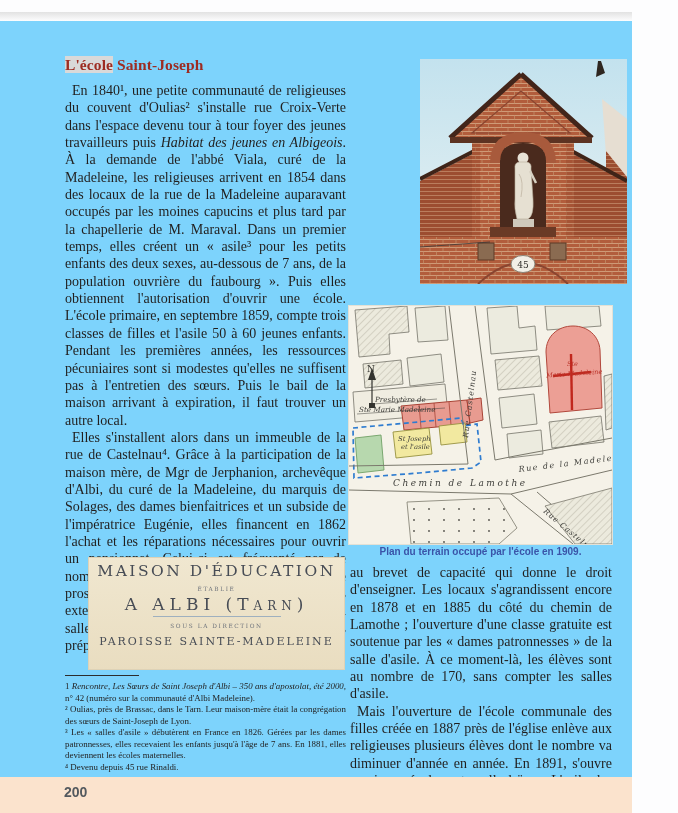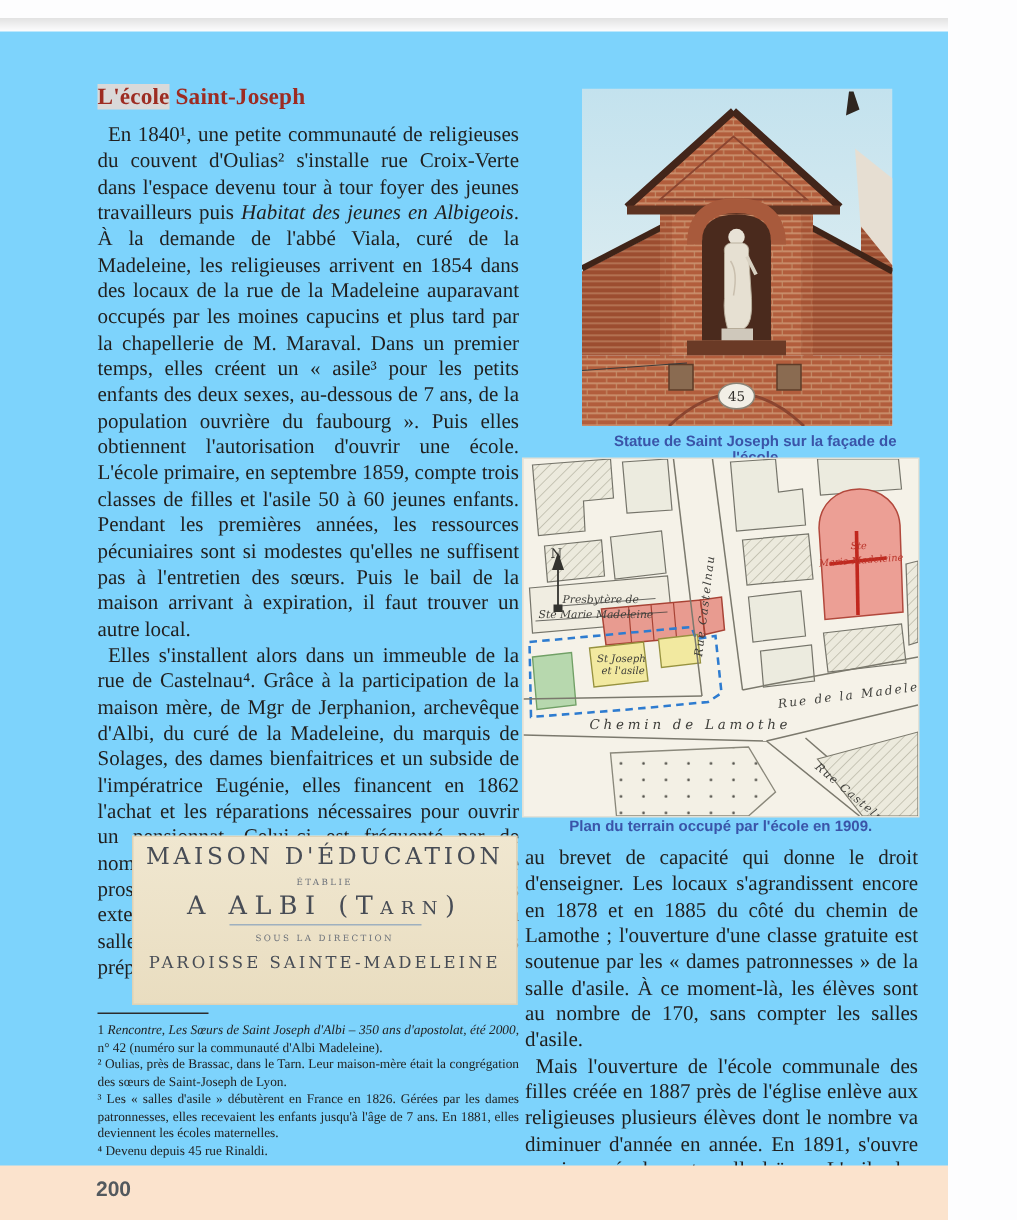--- a/index.html
+++ b/index.html
@@ -29,21 +29,21 @@
   .ds-md{margin-top:4px;font-size:10px;letter-spacing:2px;}
   .ds-sm{margin-top:6px;font-size:11px;letter-spacing:2px;}
 
   
   .fn-rule{position:absolute;left:65px;top:663px;width:74px;border-top:1px solid #2c2c2c;}
   .footnotes{position:absolute;left:65px;top:669px;width:281px;font-size:8.9px;
         line-height:11.5px;text-align:justify;color:#232323;}
   .footnotes p{margin:0;}
 
   
-  .photo{position:absolute;left:388px;top:47px;width:207px;height:225px;margin:0;}
+  .photo{position:absolute;left:420px;top:47px;width:207px;height:225px;margin:0;}
   .caption{position:absolute;text-align:center;font-family:"Liberation Sans",sans-serif;
         font-size:10px;font-weight:700;color:#3a54a8;}
   .cap1{left:400px;top:277px;width:207px;}
   .cap2{left:349px;top:534px;width:263px;}
   .map{position:absolute;left:349px;top:294px;width:263px;height:238px;margin:0;
         box-shadow:0 0 0 1px #e3e1d6;}
 
   
   .footer{position:absolute;left:0;top:765px;width:678px;height:48px;background:#fbe3cd;}
   .pageno{position:absolute;left:64px;top:7px;font-family:"Liberation Sans",sans-serif;
@@ -136,21 +136,20 @@
         <rect x="58" y="184" width="16" height="17" fill="#8a6b51" stroke="#5d3c29" stroke-width="1"></rect>
         <rect x="130" y="184" width="16" height="17" fill="#8a6b51" stroke="#5d3c29" stroke-width="1"></rect>
         <path d="M0,188 L70,183" stroke="#3a3a3a" stroke-width="0.8"></path>
       </g>
       <g>
         <ellipse cx="103" cy="205" rx="12" ry="8.5" fill="#f2efe6" stroke="#8a8578" stroke-width="1"></ellipse>
         <text x="103" y="208.5" text-anchor="middle" font-family="DejaVu Serif, serif" font-size="9" fill="#33312c">45</text>
       </g>
     </svg>
   </figure>
-  <figcaption class="caption cap1">Statue de Saint Joseph sur la façade de l'école</figcaption>
 
   <figure class="map">
     <svg width="263" height="238" viewBox="0 0 263 238" xmlns="http://www.w3.org/2000/svg">
       <defs>
         <pattern id="ht" width="5" height="5" patternUnits="userSpaceOnUse" patternTransform="rotate(45)">
           <rect width="5" height="5" fill="#eceadd"></rect>
           <line x1="0" y1="0" x2="0" y2="5" stroke="#b4b2a2" stroke-width="0.9"></line>
         </pattern>
         <pattern id="dots" width="15" height="11" patternUnits="userSpaceOnUse">
           <rect width="15" height="11" fill="#f3f0e5"></rect>

